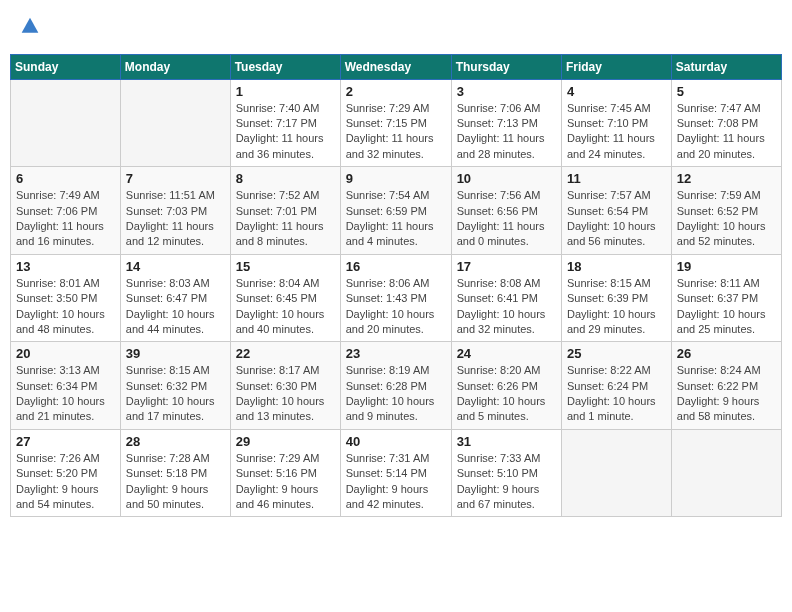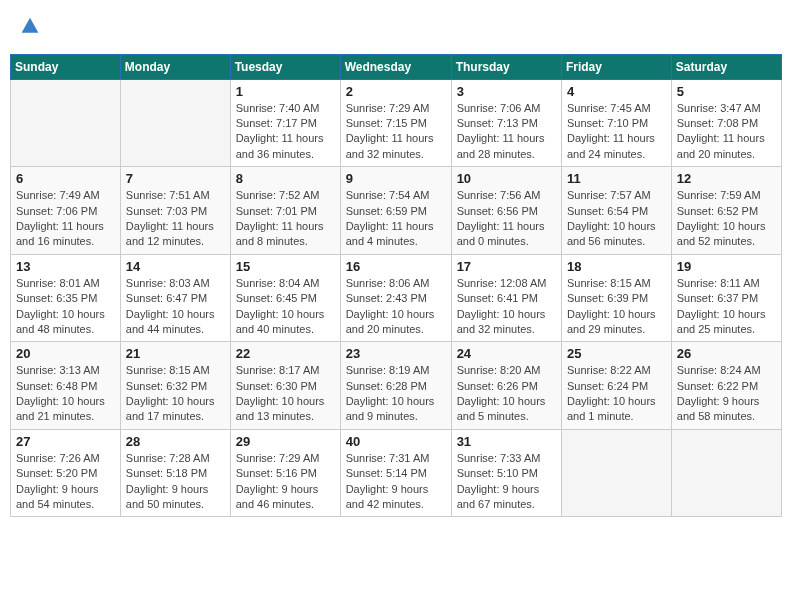--- a/index.html
+++ b/index.html
@@ -149,39 +149,39 @@
           <span class="day-number">4</span>
         <div class="day-info">
           <span>Sunrise: 7:45 AM</span><br>
           <span>Sunset: 7:10 PM</span><br>
           <span>Daylight: 11 hours and 24 minutes.</span>
         </div>
         </td>
         <td>
           <span class="day-number">5</span>
         <div class="day-info">
-          <span>Sunrise: 3:47 AM</span><br>
+          <span>Sunrise: 7:47 AM</span><br>
           <span>Sunset: 7:08 PM</span><br>
           <span>Daylight: 11 hours and 20 minutes.</span>
         </div>
         </td>
       </tr>
       <tr>
         <td>
           <span class="day-number">6</span>
         <div class="day-info">
           <span>Sunrise: 7:49 AM</span><br>
           <span>Sunset: 7:06 PM</span><br>
           <span>Daylight: 11 hours and 16 minutes.</span>
         </div>
         </td>
         <td>
           <span class="day-number">7</span>
         <div class="day-info">
-          <span>Sunrise: 7:51 AM</span><br>
+          <span>Sunrise: 11:51 AM</span><br>
           <span>Sunset: 7:03 PM</span><br>
           <span>Daylight: 11 hours and 12 minutes.</span>
         </div>
         </td>
         <td>
           <span class="day-number">8</span>
         <div class="day-info">
           <span>Sunrise: 7:52 AM</span><br>
           <span>Sunset: 7:01 PM</span><br>
           <span>Daylight: 11 hours and 8 minutes.</span>
@@ -218,21 +218,21 @@
           <span>Sunset: 6:52 PM</span><br>
           <span>Daylight: 10 hours and 52 minutes.</span>
         </div>
         </td>
       </tr>
       <tr>
         <td>
           <span class="day-number">13</span>
         <div class="day-info">
           <span>Sunrise: 8:01 AM</span><br>
-          <span>Sunset: 6:35 PM</span><br>
+          <span>Sunset: 3:50 PM</span><br>
           <span>Daylight: 10 hours and 48 minutes.</span>
         </div>
         </td>
         <td>
           <span class="day-number">14</span>
         <div class="day-info">
           <span>Sunrise: 8:03 AM</span><br>
           <span>Sunset: 6:47 PM</span><br>
           <span>Daylight: 10 hours and 44 minutes.</span>
         </div>
@@ -242,28 +242,28 @@
         <div class="day-info">
           <span>Sunrise: 8:04 AM</span><br>
           <span>Sunset: 6:45 PM</span><br>
           <span>Daylight: 10 hours and 40 minutes.</span>
         </div>
         </td>
         <td>
           <span class="day-number">16</span>
         <div class="day-info">
           <span>Sunrise: 8:06 AM</span><br>
-          <span>Sunset: 2:43 PM</span><br>
+          <span>Sunset: 1:43 PM</span><br>
           <span>Daylight: 10 hours and 20 minutes.</span>
         </div>
         </td>
         <td>
           <span class="day-number">17</span>
         <div class="day-info">
-          <span>Sunrise: 12:08 AM</span><br>
+          <span>Sunrise: 8:08 AM</span><br>
           <span>Sunset: 6:41 PM</span><br>
           <span>Daylight: 10 hours and 32 minutes.</span>
         </div>
         </td>
         <td>
           <span class="day-number">18</span>
         <div class="day-info">
           <span>Sunrise: 8:15 AM</span><br>
           <span>Sunset: 6:39 PM</span><br>
           <span>Daylight: 10 hours and 29 minutes.</span>
@@ -276,26 +276,26 @@
           <span>Sunset: 6:37 PM</span><br>
           <span>Daylight: 10 hours and 25 minutes.</span>
         </div>
         </td>
       </tr>
       <tr>
         <td>
           <span class="day-number">20</span>
         <div class="day-info">
           <span>Sunrise: 3:13 AM</span><br>
-          <span>Sunset: 6:48 PM</span><br>
+          <span>Sunset: 6:34 PM</span><br>
           <span>Daylight: 10 hours and 21 minutes.</span>
         </div>
         </td>
         <td>
-          <span class="day-number">21</span>
+          <span class="day-number">39</span>
         <div class="day-info">
           <span>Sunrise: 8:15 AM</span><br>
           <span>Sunset: 6:32 PM</span><br>
           <span>Daylight: 10 hours and 17 minutes.</span>
         </div>
         </td>
         <td>
           <span class="day-number">22</span>
         <div class="day-info">
           <span>Sunrise: 8:17 AM</span><br>

